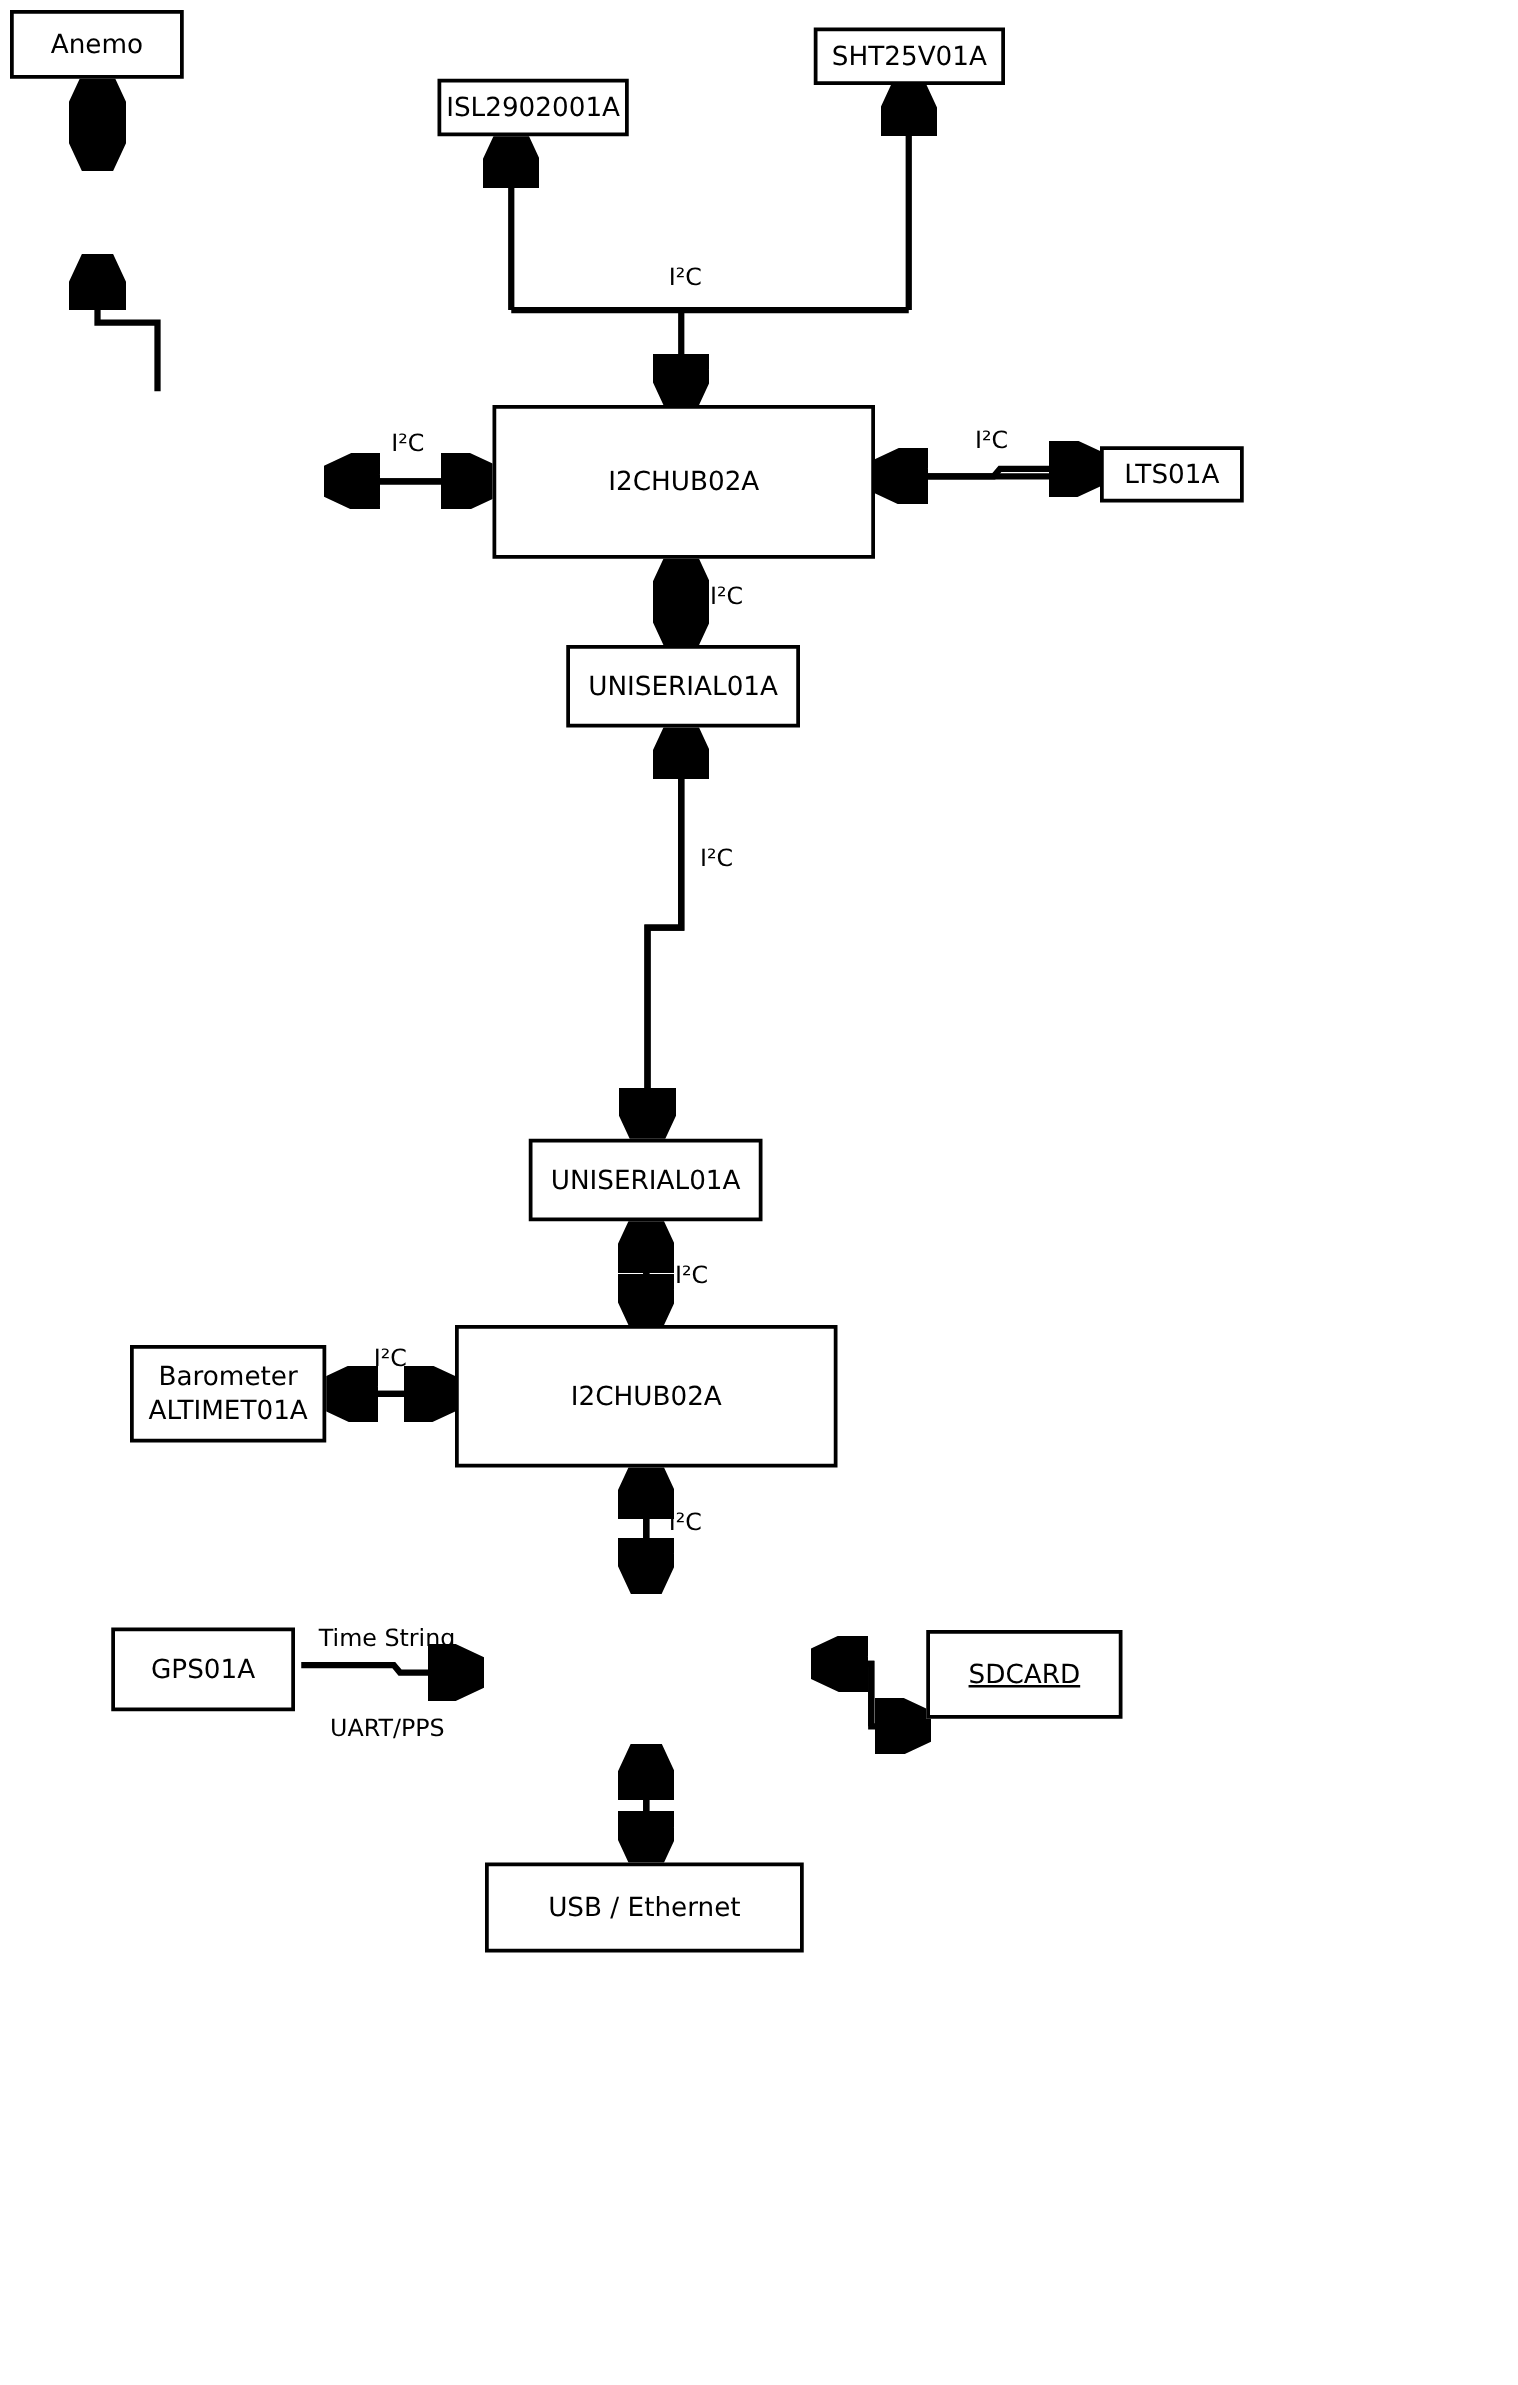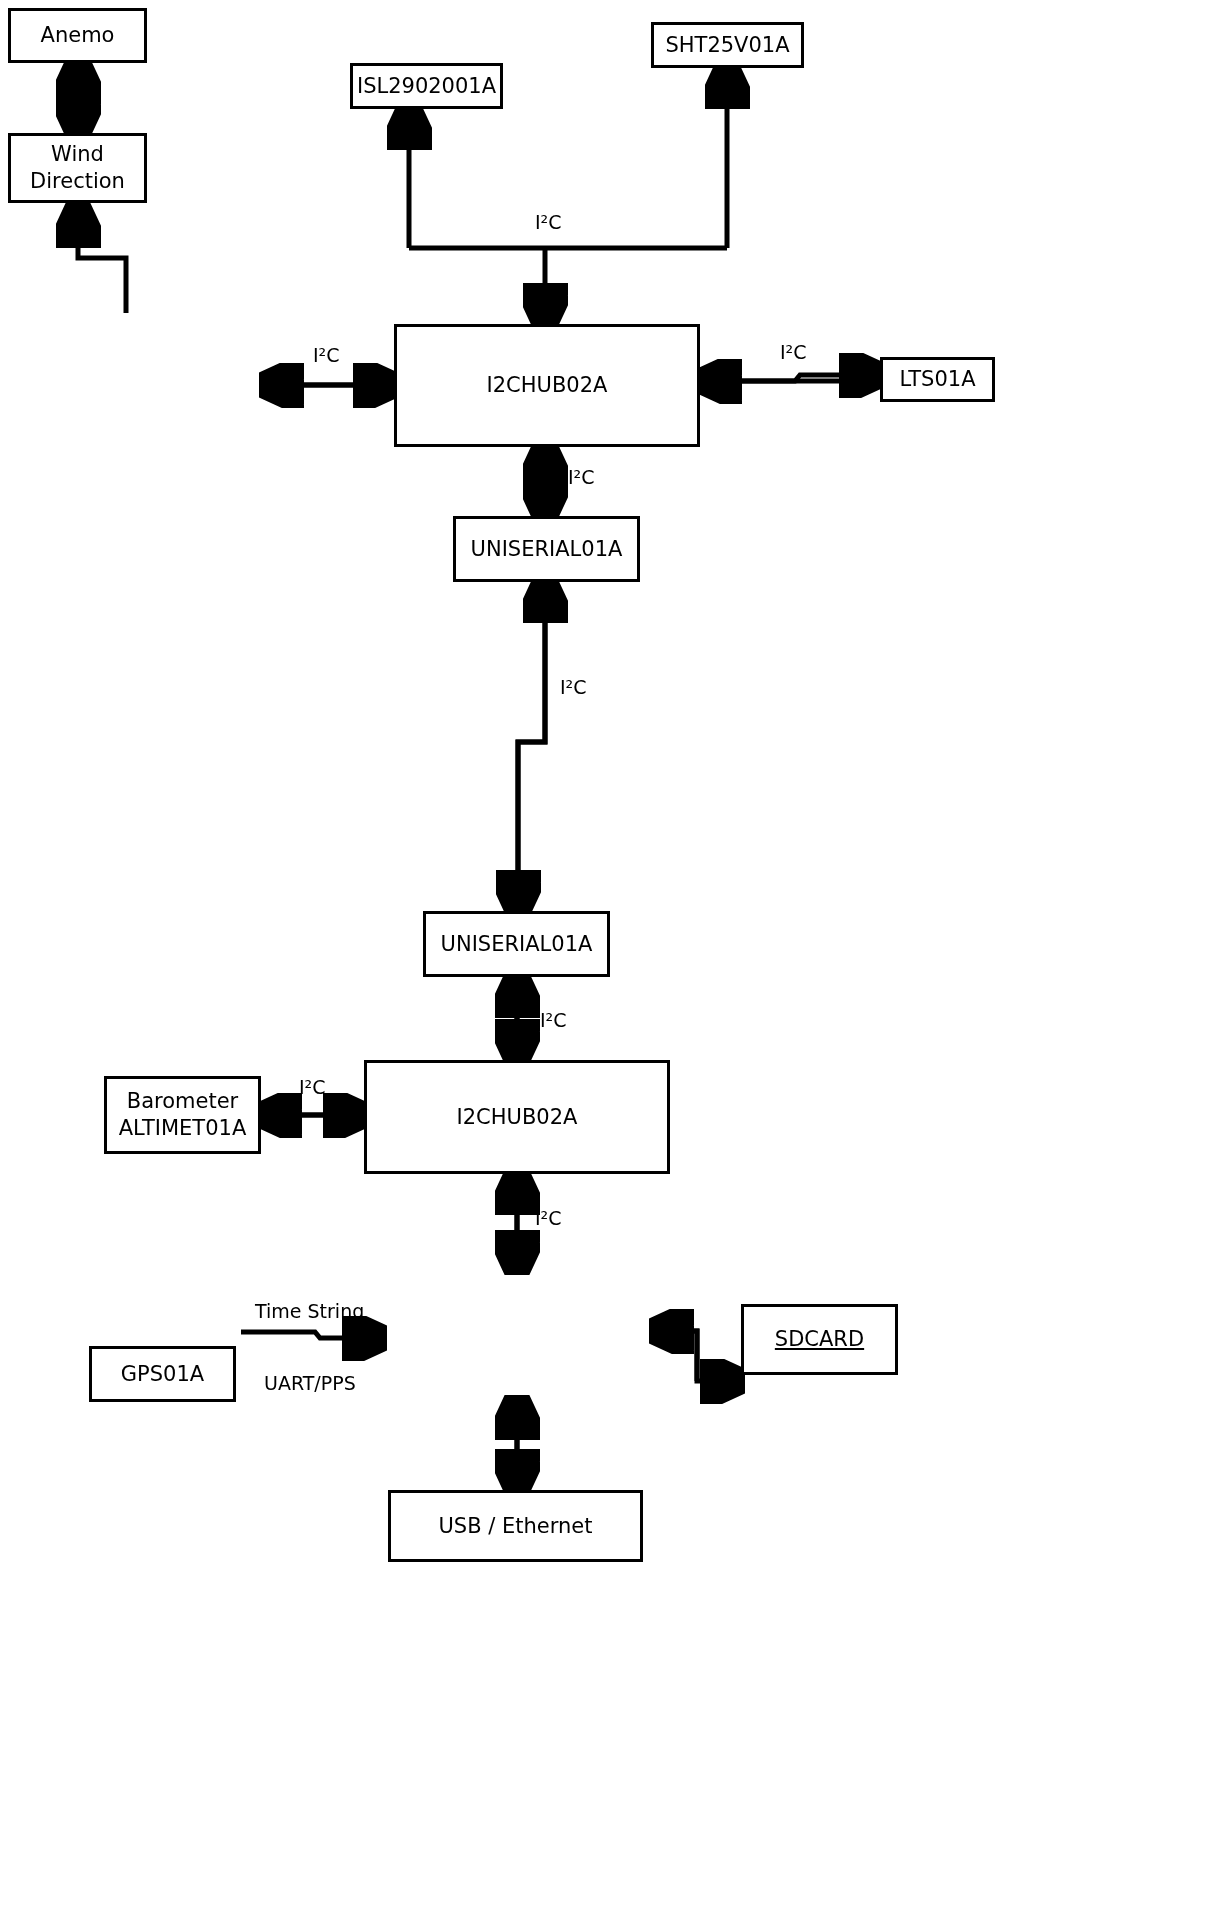--- a/index.html
+++ b/index.html
@@ -92,32 +92,30 @@
     <polyline points="241,1332 315,1332 320,1338 378,1338" marker-end="url(#ah)"></polyline>
 
     <polyline points="697,1381 697,1331 658,1331" marker-end="url(#ah)"></polyline>
     <polyline points="658,1331 697,1331 697,1381 736,1381" marker-end="url(#ah)"></polyline>
 
     <line x1="517" y1="1404" x2="517" y2="1485" marker-end="url(#ah)"></line>
     <line x1="517" y1="1485" x2="517" y2="1404" marker-end="url(#ah)"></line>
   </svg>
 
   <div class="node" style="left: 8px; top: 8px; width: 139px; height: 55px;">Anemo</div>
-  <div class="node" style="left: 8px; top: 133px; width: 139px; height: 70px;">Wind
-Direction</div>
   <div class="node" style="left: 350px; top: 63px; width: 153px; height: 46px;">ISL2902001A</div>
   <div class="node" style="left: 651px; top: 22px; width: 153px; height: 46px;">SHT25V01A</div>
   <div class="node" style="left: 394px; top: 324px; width: 306px; height: 123px;">I2CHUB02A</div>
   <div class="node" style="left: 880px; top: 357px; width: 115px; height: 45px;">LTS01A</div>
   <div class="node" style="left: 453px; top: 516px; width: 187px; height: 66px;">UNISERIAL01A</div>
   <div class="node" style="left: 423px; top: 911px; width: 187px; height: 66px;">UNISERIAL01A</div>
   <div class="node" style="left: 364px; top: 1060px; width: 306px; height: 114px;">I2CHUB02A</div>
   <div class="node" style="left: 104px; top: 1076px; width: 157px; height: 78px;">Barometer
 ALTIMET01A</div>
-  <div class="node" style="left: 89px; top: 1302px; width: 147px; height: 56px; margin-top: 44px;">GPS01A</div>
+  <div class="node" style="left: 89px; top: 1302px; width: 147px; height: 67px;">GPS01A</div>
   <div class="node" style="left: 741px; top: 1304px; width: 157px; height: 71px; text-decoration: underline;">SDCARD</div>
   <div class="node" style="left: 388px; top: 1490px; width: 255px; height: 72px;">USB / Ethernet</div>
 
   <div class="edge-label" style="left: 535px; top: 211px;">I²C</div>
   <div class="edge-label" style="left: 313px; top: 344px;">I²C</div>
   <div class="edge-label" style="left: 780px; top: 341px;">I²C</div>
   <div class="edge-label" style="left: 568px; top: 466px;">I²C</div>
   <div class="edge-label" style="left: 560px; top: 676px;">I²C</div>
   <div class="edge-label" style="left: 540px; top: 1009px;">I²C</div>
   <div class="edge-label" style="left: 299px; top: 1076px;">I²C</div>

